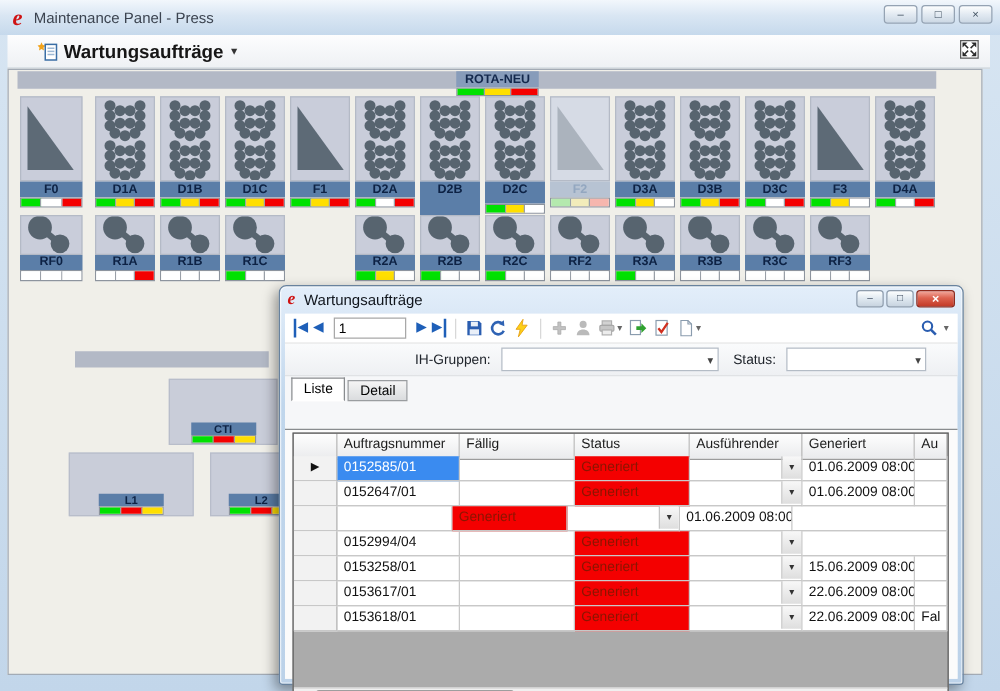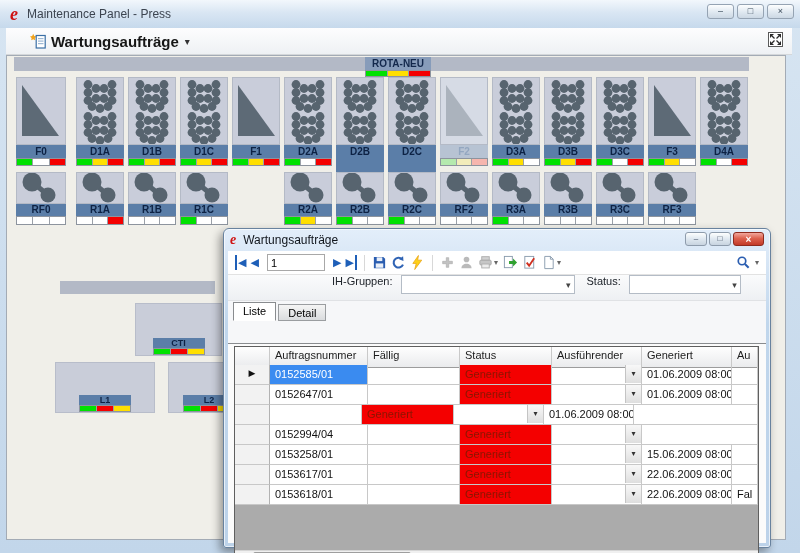--- a/index.html
+++ b/index.html
@@ -76,21 +76,21 @@
   .nav-glyph { color:#1e5fb8; font-size:11px; line-height:15px; cursor:default; }
   .bar-left { border-left:2px solid #1e5fb8; padding-left:1px; }
   .bar-right { border-right:2px solid #1e5fb8; padding-right:1px; }
   .record-input { width:58px; height:17px; border:1px solid #a8a8a8; font-size:11px;
     padding-left:3px; font-family:"Liberation Sans", sans-serif; margin:0 4px; }
   .tb-sep { width:1px; height:16px; background:#d8d8d8; margin:0 3px; }
   .tb-icon { display:flex; align-items:center; cursor:default; }
   .tb-caret { font-size:8px; color:#666; margin-left:1px; }
   .tb-right { margin-left:auto; display:flex; align-items:center; gap:3px; }
 
-  .filterrow { height:26px; display:flex; align-items:flex-start;
+  .filterrow { height:26px; display:flex; align-items:center;
     background:linear-gradient(#fafbfc,#eef0f3); border-bottom:1px solid #e0e2e5; }
   .filter-label { font-size:11px; color:#20252c; }
   .combo { height:19px; background:#fff; border:1px solid #b4bcc6; position:relative; }
   .combo .combo-caret { position:absolute; right:3px; top:4px; font-size:9px; color:#444; }
   .combo-ih { width:174px; margin-left:8px; }
   .combo-status { width:112px; margin-left:8px; }
 
   .tabs { height:20px; display:flex; align-items:flex-end; padding-left:5px; position:relative; }
   .tab { font-size:11px; padding:2px 9px 2px 9px; cursor:default; }
   .tab.active { background:#fff; border:1px solid #898c8f; border-bottom:1px solid #fff;
@@ -404,21 +404,21 @@
               <circle cx="11" cy="46.5" r="4.4" fill="#57646f"></circle>
               <circle cx="35" cy="46.5" r="4.4" fill="#57646f"></circle>
               <circle cx="11" cy="54.5" r="4.4" fill="#57646f"></circle>
               <circle cx="19" cy="52.5" r="4.4" fill="#57646f"></circle>
               <circle cx="27" cy="52.5" r="4.4" fill="#57646f"></circle>
               <circle cx="35" cy="54.5" r="4.4" fill="#57646f"></circle>
               <circle cx="15" cy="60.5" r="4.4" fill="#57646f"></circle>
               <circle cx="23" cy="62.5" r="4.4" fill="#57646f"></circle>
               <circle cx="31" cy="60.5" r="4.4" fill="#57646f"></circle>
             </svg></div>
-          <div class="tile-label" style="height: 28px; line-height: 13px;">D2C</div>
+          <div class="tile-label" style="height: 18px; line-height: 13px;">D2C</div>
           <div class="strip" style="height: 8px;">
             <span class="strip-cell" style="background: rgb(0, 225, 0);"></span>
             <span class="strip-cell" style="background: rgb(255, 223, 0);"></span>
             <span class="strip-cell" style="background: rgb(255, 255, 255);"></span>
           </div>
         </div>
         <div class="tile" style="left: 433px; top: 21px; width: 48px;">
           <div class="tile-body faded" style="height: 68px;"><svg width="46" height="66">
               <polygon points="5,7 5,58 42,58" fill="#5d6a76"></polygon>
             </svg></div>

